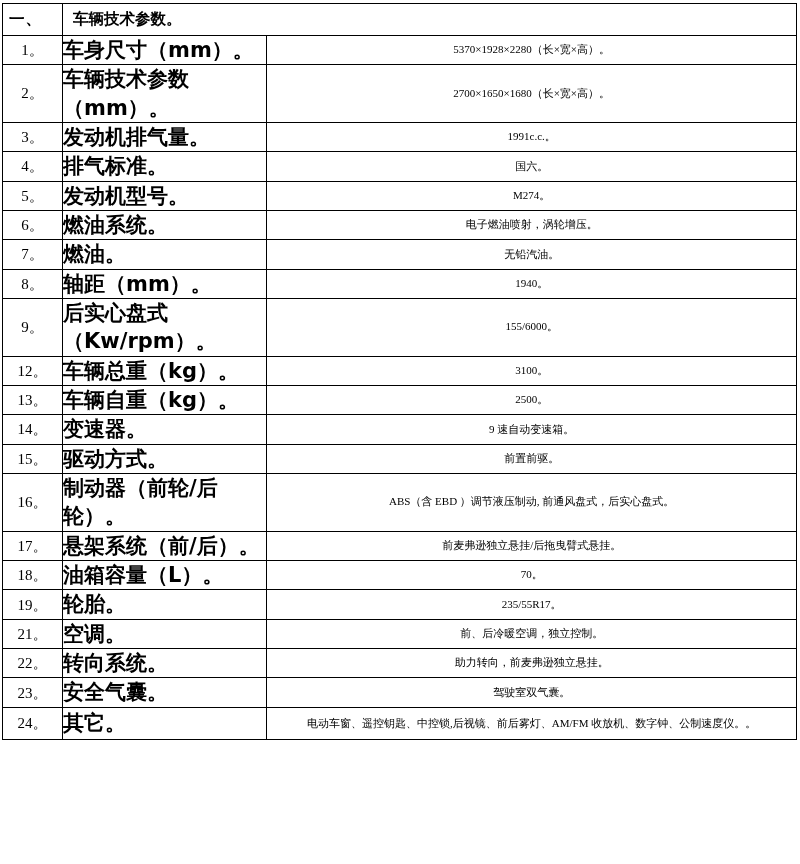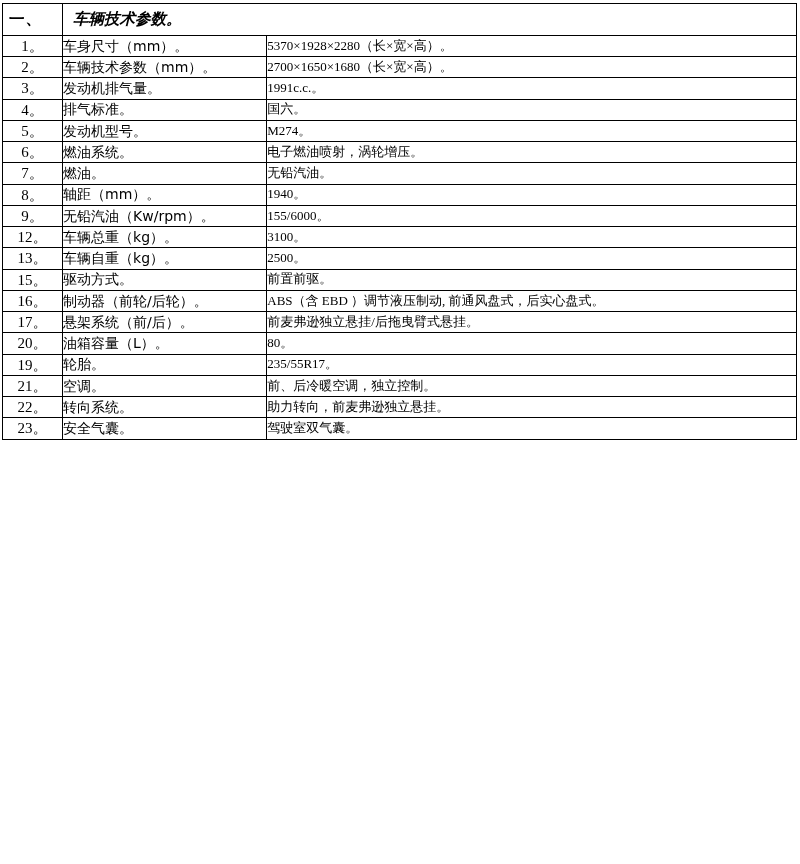--- a/index.html
+++ b/index.html
@@ -35,47 +35,47 @@
   col.col-val  { width: 529px; }
 
   .cell-idx {
     text-align: center;
     font-size: 15px;
     font-family: "Liberation Serif", "DejaVu Serif", serif;
     padding: 5px 0 5px 0;
     line-height: 1.35;
   }
   .cell-name {
-    font-size: 14px;
-    font-weight: normal;
+    font-size: 21px;
+    font-weight: bold;
     font-family: "DejaVu Sans", "Liberation Sans", sans-serif;
     padding: 5px 0 5px 10px;
     line-height: 1.35;
   }
   .cell-val {
-    font-size: 13px;
+    font-size: 11px;
     font-family: "Liberation Serif", "DejaVu Serif", serif;
     padding: 5px 4px 5px 6px;
     line-height: 1.45;
+    text-align: center;
   }
   .header-row .cell-idx {
     font-size: 15.5px;
     font-weight: bold;
     font-family: "DejaVu Sans", "Liberation Sans", sans-serif;
     letter-spacing: 1px;
     text-align: left;
     padding-left: 6px;
   }
   .header-row .cell-title {
     font-size: 15.5px;
     font-weight: bold;
     font-family: "DejaVu Sans", "Liberation Sans", sans-serif;
     padding: 5px 0 5px 10px;
     line-height: 1.35;
-    font-style: italic;
   }
   .row-tall .cell-val {
     line-height: 1.55;
     padding-top: 7px;
     padding-bottom: 7px;
   }
 </style>
 </head>
 <body>
 
@@ -126,68 +126,78 @@
         <td class="cell-name">燃油。</td>
         <td class="cell-val">无铅汽油。</td>
       </tr>
       <tr>
         <td class="cell-idx">8。</td>
         <td class="cell-name">轴距（mm）。</td>
         <td class="cell-val">1940。</td>
       </tr>
       <tr>
         <td class="cell-idx">9。</td>
-        <td class="cell-name">无铅汽油（Kw/rpm）。</td>
+        <td class="cell-name">后实心盘式（Kw/rpm）。</td>
         <td class="cell-val">155/6000。</td>
       </tr>
       <tr>
         <td class="cell-idx">12。</td>
         <td class="cell-name">车辆总重（kg）。</td>
         <td class="cell-val">3100。</td>
       </tr>
       <tr>
         <td class="cell-idx">13。</td>
         <td class="cell-name">车辆自重（kg）。</td>
         <td class="cell-val">2500。</td>
       </tr>
       <tr>
+        <td class="cell-idx">14。</td>
+        <td class="cell-name">变速器。</td>
+        <td class="cell-val">9 速自动变速箱。</td>
+      </tr>
+      <tr>
         <td class="cell-idx">15。</td>
         <td class="cell-name">驱动方式。</td>
         <td class="cell-val">前置前驱。</td>
       </tr>
       <tr>
         <td class="cell-idx">16。</td>
         <td class="cell-name">制动器（前轮/后轮）。</td>
         <td class="cell-val">ABS（含 EBD ）调节液压制动, 前通风盘式，后实心盘式。</td>
       </tr>
       <tr>
         <td class="cell-idx">17。</td>
         <td class="cell-name">悬架系统（前/后）。</td>
         <td class="cell-val">前麦弗逊独立悬挂/后拖曳臂式悬挂。</td>
       </tr>
       <tr>
-        <td class="cell-idx">20。</td>
+        <td class="cell-idx">18。</td>
         <td class="cell-name">油箱容量（L）。</td>
-        <td class="cell-val">80。</td>
+        <td class="cell-val">70。</td>
       </tr>
       <tr>
         <td class="cell-idx">19。</td>
         <td class="cell-name">轮胎。</td>
         <td class="cell-val">235/55R17。</td>
       </tr>
       <tr>
         <td class="cell-idx">21。</td>
         <td class="cell-name">空调。</td>
         <td class="cell-val">前、后冷暖空调，独立控制。</td>
       </tr>
       <tr>
         <td class="cell-idx">22。</td>
         <td class="cell-name">转向系统。</td>
         <td class="cell-val">助力转向，前麦弗逊独立悬挂。</td>
       </tr>
       <tr>
         <td class="cell-idx">23。</td>
         <td class="cell-name">安全气囊。</td>
         <td class="cell-val">驾驶室双气囊。</td>
+      </tr>
+      <tr class="row-tall">
+        <td class="cell-idx">24。</td>
+        <td class="cell-name">其它。</td>
+        <td class="cell-val">电动车窗、遥控钥匙、中控锁,后视镜、前后雾灯、AM/FM 收放机、数字钟、公制速度仪。。</td>
       </tr>
     </tbody>
   </table>
 </div>
 
 </body></html>

